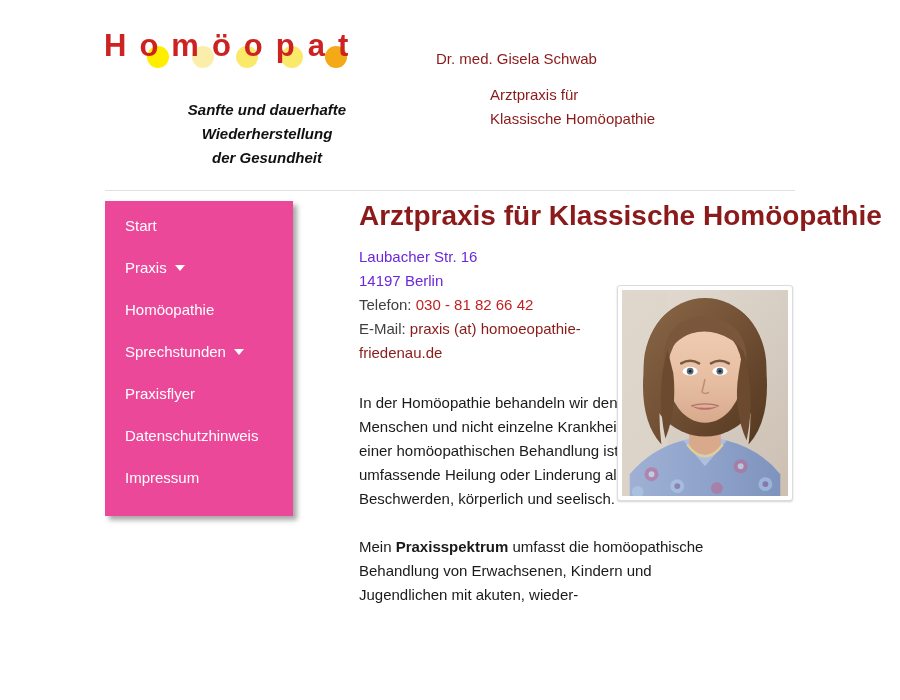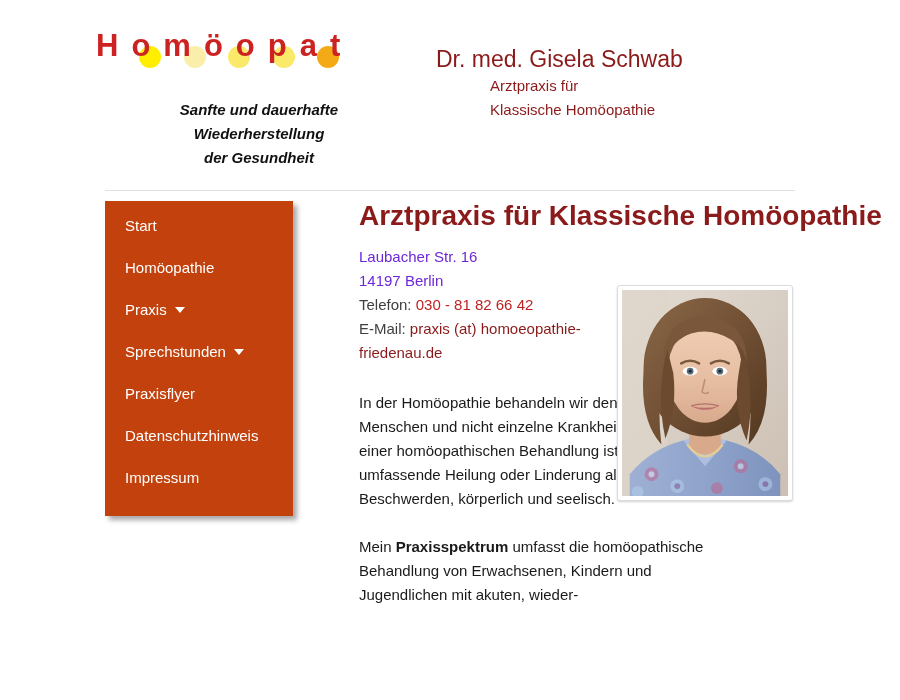--- a/index.html
+++ b/index.html
@@ -19,21 +19,21 @@
   #header {
     position: absolute;
     left: 0; top: 0;
     width: 900px;
     height: 186px;
   }
 
   
   #logo-block {
     position: absolute;
-    left: 90px;
+    left: 98px;
     top: 26px;
     width: 310px;
   }
   #logo-wordmark {
     position: relative;
     height: 44px;
     text-align: left;
     padding-left: 2px;
   }
   #logo-word {
@@ -63,26 +63,27 @@
     padding-left: 28px;
   }
 
   
   #doctor-block {
     position: absolute;
     left: 436px;
     top: 44px;
   }
   #doctor-name {
-    font-size: 23px;
+    font-size: 15px;
     color: #8b1a1a;
     line-height: 30px;
     white-space: nowrap;
   }
   #doctor-sub {
+    margin-top: 9px;
     margin-left: 54px;
     font-size: 15px;
     color: #8b1a1a;
     line-height: 23.5px;
   }
 
   
   #header-divider {
     position: absolute;
     left: 105px;
@@ -216,25 +217,25 @@
     <div id="doctor-sub">
       <div>Arztpraxis für</div>
       <div>Klassische Homöopathie</div>
     </div>
   </div>
 
 </div>
 
 <div id="header-divider"></div>
 
-<nav id="sidebar" style="background: #c2410c;">
+<nav id="sidebar" style="background: #ec4899;">
   <div id="nav-list">
       <div class="nav-item"><span>Start</span></div>
+      <div class="nav-item"><span>Praxis</span><span class="caret"></span></div>
       <div class="nav-item"><span>Homöopathie</span></div>
-      <div class="nav-item"><span>Praxis</span><span class="caret"></span></div>
       <div class="nav-item"><span>Sprechstunden</span><span class="caret"></span></div>
       <div class="nav-item"><span>Praxisflyer</span></div>
       <div class="nav-item"><span>Datenschutzhinweis</span></div>
       <div class="nav-item"><span>Impressum</span></div>
     </div>
 </nav>
 
 <main id="content">
 
   <h1 id="content-title">Arztpraxis für Klassische Homöopathie</h1>

